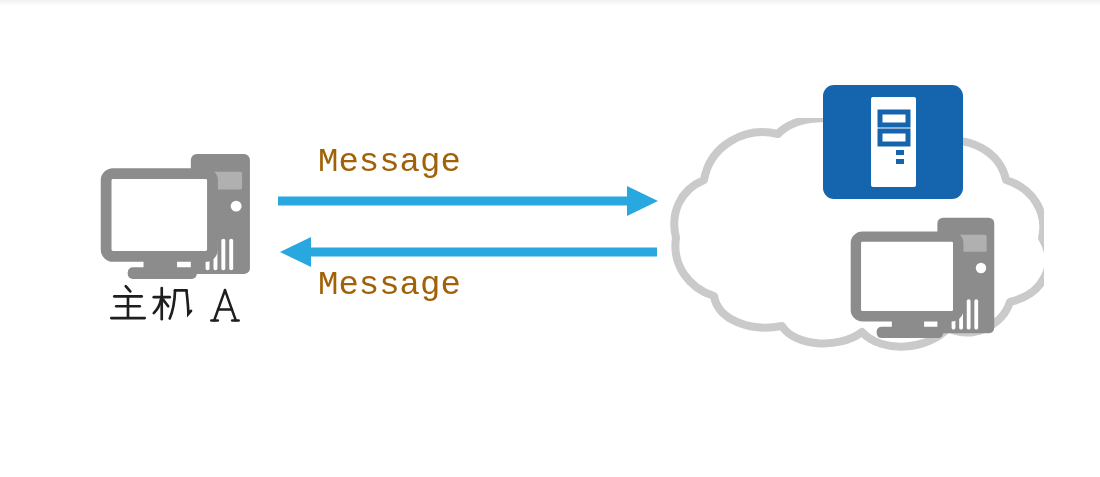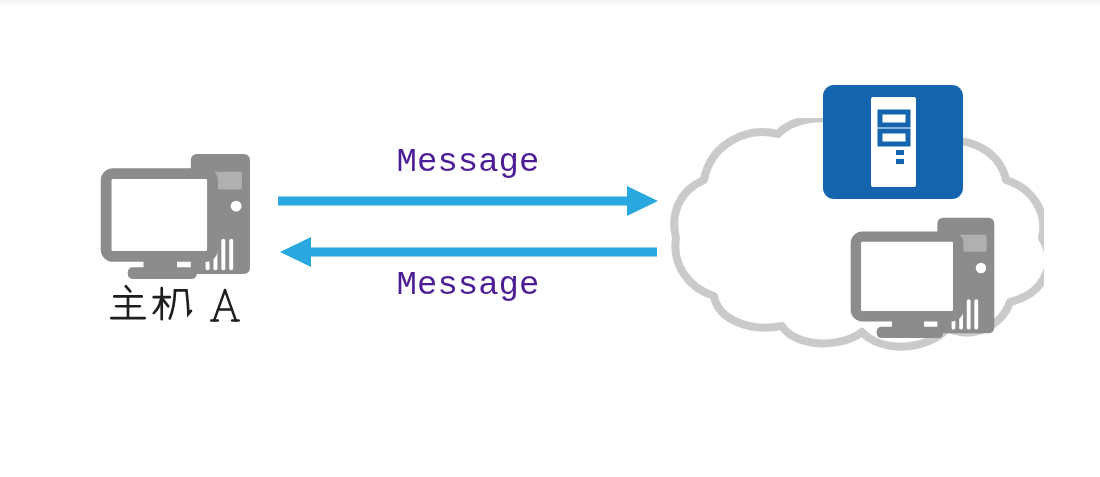--- a/index.html
+++ b/index.html
@@ -12,25 +12,24 @@
   }
   .stage { position: absolute; left: 0; top: 0; width: 1100px; height: 477px; }
   .abs { position: absolute; }
   .top-edge {
     position: absolute; left: 0; top: 0; width: 1100px; height: 6px;
     background: linear-gradient(#f1f1f1, #ffffff);
   }
   .message-label {
     position: absolute;
     width: 300px;
-    text-align: center;
     font-family: "Liberation Mono", "DejaVu Sans Mono", monospace;
     font-size: 34px;
     font-weight: 400;
-    color: #4c1d95;
+    color: #a16207;
     letter-spacing: 0px;
     white-space: nowrap;
   }
   .message-top { left: 318px; top: 143px; }
   .message-bottom { left: 318px; top: 266px; }
   .host-label { position: absolute; left: 104px; top: 283px; width: 150px; height: 44px; }
   .sr-only {
     position: absolute; width: 1px; height: 1px;
     overflow: hidden; clip: rect(0 0 0 0); white-space: nowrap;
   }

